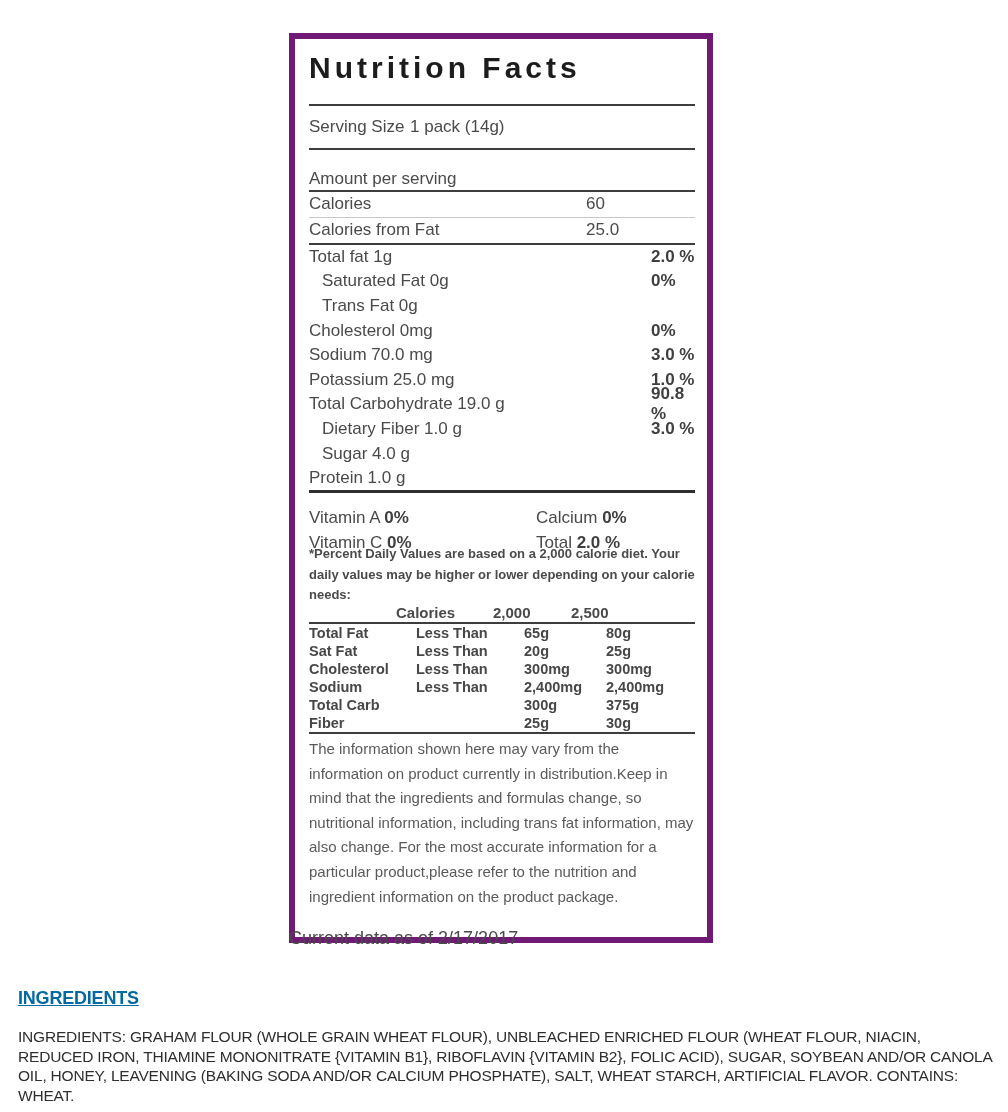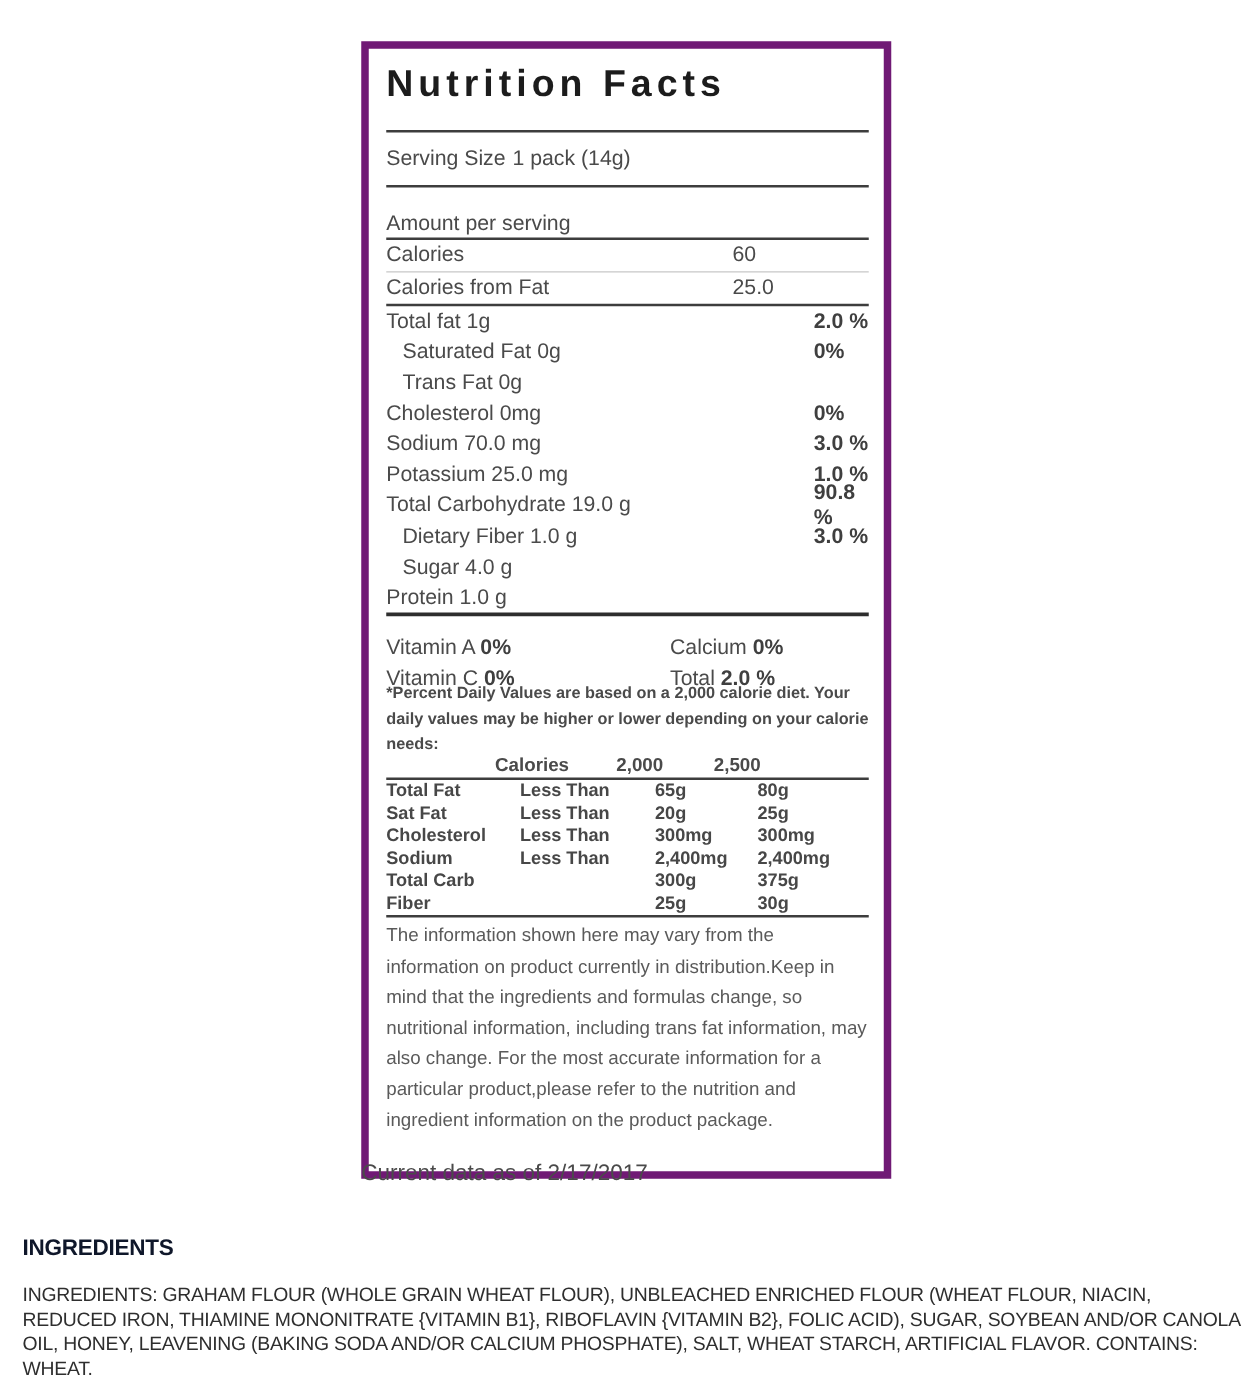--- a/index.html
+++ b/index.html
@@ -222,15 +222,15 @@
   </div>
 
   <div class="rule r2"></div>
 
   <div class="disclaimer">The information shown here may vary from the information on product currently in distribution.Keep in mind that the ingredients and formulas change, so nutritional information, including trans fat information, may also change. For the most accurate information for a particular product,please refer to the nutrition and ingredient information on the product package.</div>
 </div>
 
 <div class="current-data">Current data as of 2/17/2017</div>
 
 <div class="ingredients">
-  <div class="ing-heading" style="color: #0f172a;">INGREDIENTS</div>
+  <div class="ing-heading" style="color: #0369a1; text-decoration: underline;">INGREDIENTS</div>
   <div class="ing-text">INGREDIENTS: GRAHAM FLOUR (WHOLE GRAIN WHEAT FLOUR), UNBLEACHED ENRICHED FLOUR (WHEAT FLOUR, NIACIN, REDUCED IRON, THIAMINE MONONITRATE {VITAMIN B1}, RIBOFLAVIN {VITAMIN B2}, FOLIC ACID), SUGAR, SOYBEAN AND/OR CANOLA OIL, HONEY, LEAVENING (BAKING SODA AND/OR CALCIUM PHOSPHATE), SALT, WHEAT STARCH, ARTIFICIAL FLAVOR. CONTAINS: WHEAT.</div>
 </div>
 
 </body></html>

